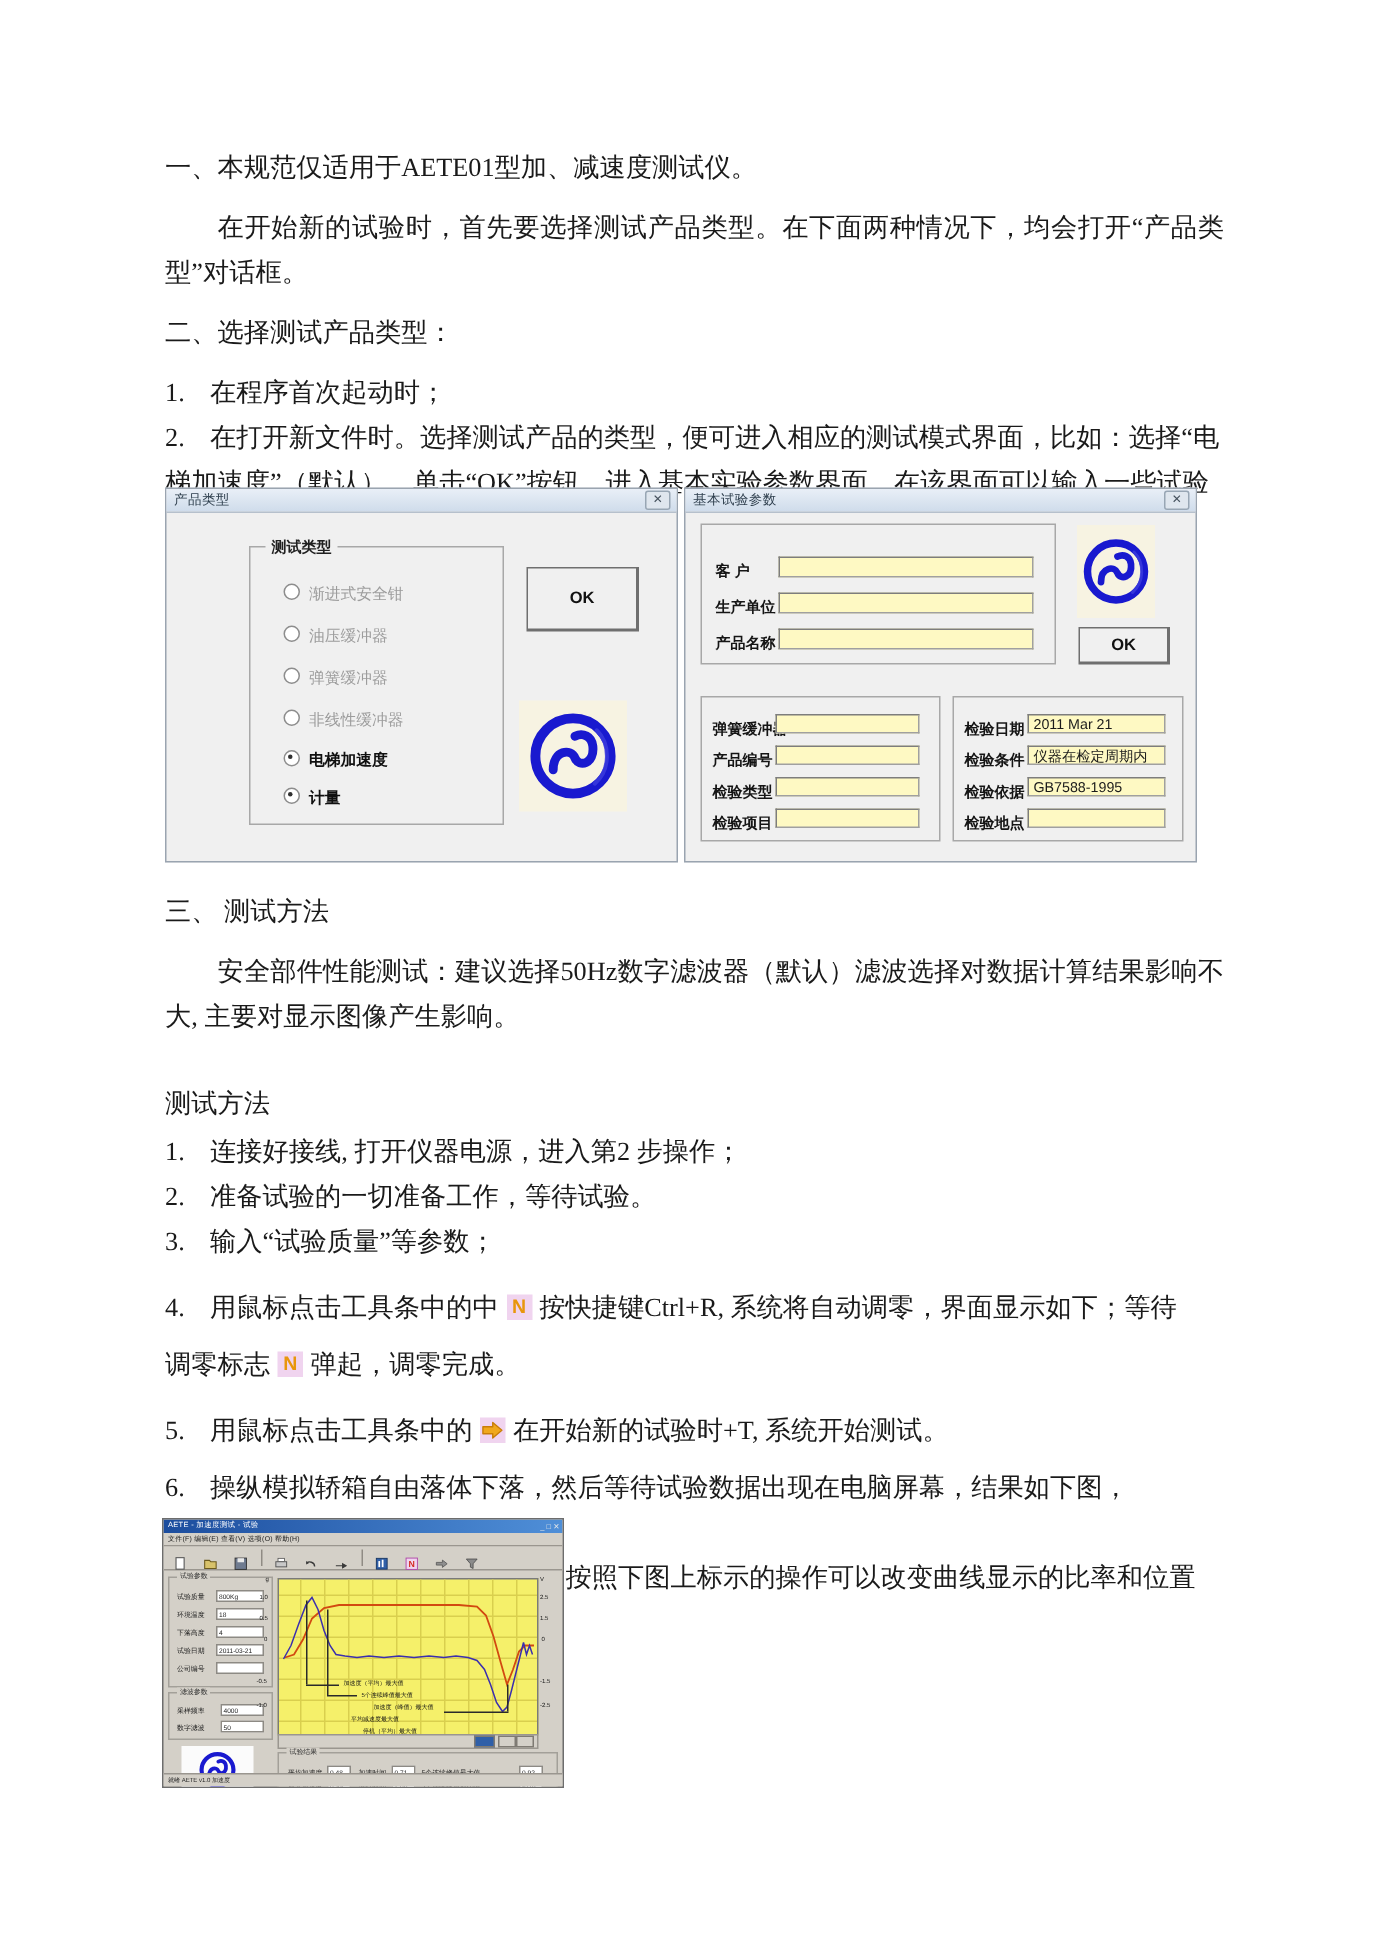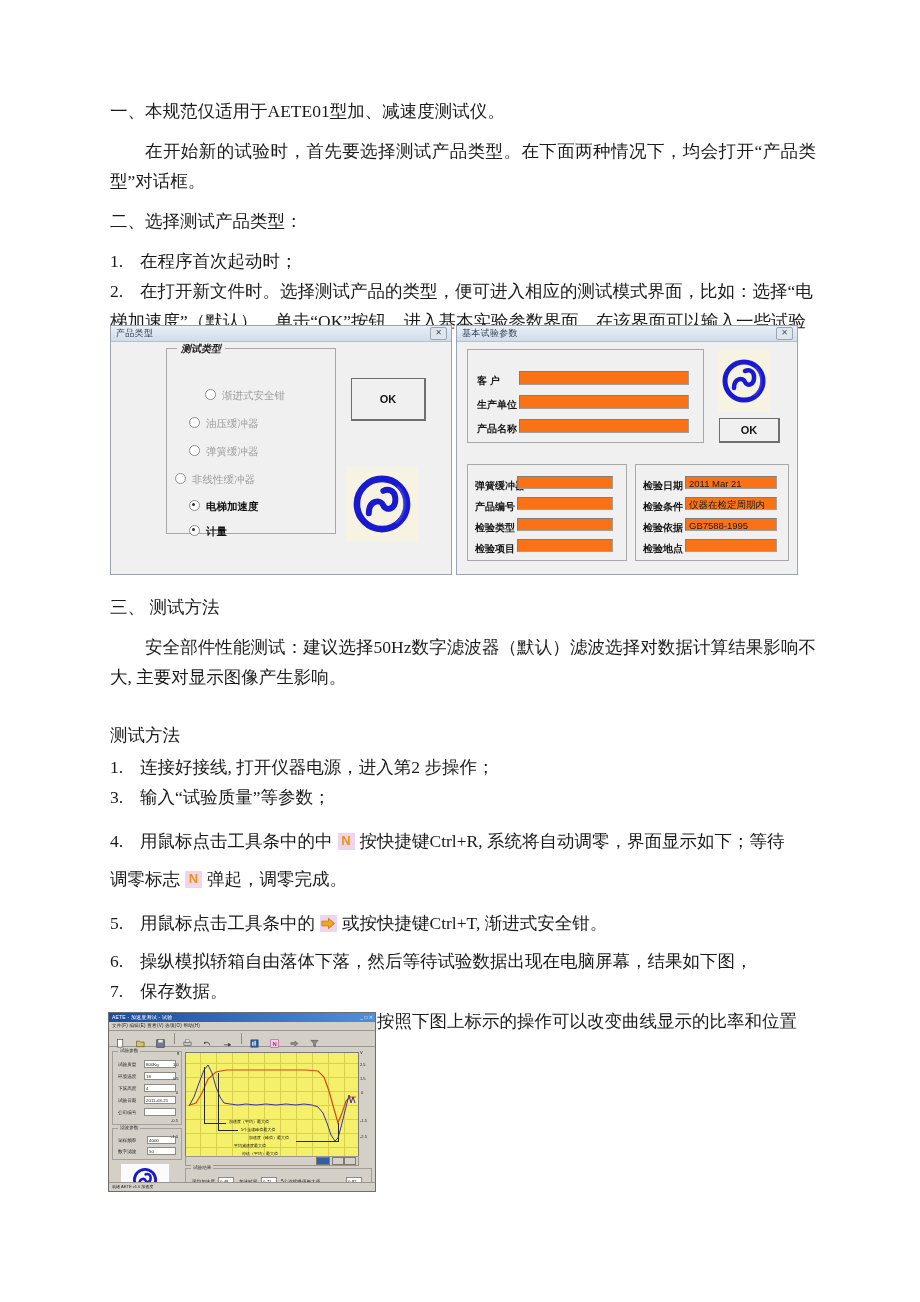--- a/index.html
+++ b/index.html
@@ -59,21 +59,21 @@
 
   
   .btn{position:absolute;background:#f0f0f0;border:1px solid #6f6f6f;
        border-right-width:2px;border-bottom-width:2px;
        font-size:11px;font-weight:bold;color:#111;
        display:flex;align-items:center;justify-content:center;}
 
   
   .flbl{position:absolute;font-size:10px;font-weight:bold;color:#151515;
         white-space:nowrap;}
-  .fld{position:absolute;background:#f97316;border:1px solid #a0a0a0;
+  .fld{position:absolute;background:#fef9c3;border:1px solid #a0a0a0;
        border-top-color:#7d7d7d;border-left-color:#7d7d7d;
        font-size:9.5px;color:#1b1b1b;line-height:13px;padding-left:3px;
        box-sizing:border-box;white-space:nowrap;overflow:hidden;}
 
   
   .logo{position:absolute;background:#f7f3e2;display:flex;
         align-items:center;justify-content:center;}
   .logo svg{display:block;}
 
   
@@ -134,34 +134,34 @@
 
   <div class="dlg" style="left:110px;top:325px;width:340px;height:248px;">
 
     <div class="dlg-title">
       <span class="t">产品类型</span>
       <span class="dlg-close">✕</span>
     </div>
 
     <div class="dlg-body">
 
-      <div class="grp" style="left:55px;top:6px;width:168px;height:184px;font-style:italic;">
+      <div class="grp" style="left:55px;top:22px;width:168px;height:184px;">
         <span class="grp-lbl">测试类型</span>
       </div>
 
-      <div class="radio" style="left:94px;top:47px;">
+      <div class="radio" style="left:78px;top:47px;">
         <span class="dot"></span><span>渐进式安全钳</span>
       </div>
       <div class="radio" style="left:78px;top:75px;">
         <span class="dot"></span><span>油压缓冲器</span>
       </div>
       <div class="radio" style="left:78px;top:103px;">
         <span class="dot"></span><span>弹簧缓冲器</span>
       </div>
-      <div class="radio" style="left:64px;top:131px;">
+      <div class="radio" style="left:78px;top:131px;">
         <span class="dot"></span><span>非线性缓冲器</span>
       </div>
       <div class="radio on" style="left:78px;top:158px;">
         <span class="dot"></span><span>电梯加速度</span>
       </div>
       <div class="radio on" style="left:78px;top:183px;font-weight:bold;color:#101010;">
         <span class="dot" style="background:#fff;"></span><span>计量</span>
       </div>
 
       <div class="btn" style="left:240px;top:36px;width:72px;height:40px;">OK</div>
@@ -241,41 +241,44 @@
     <p class="para">三、 测试方法</p>
 
     <p class="para indent">安全部件性能测试：建议选择50Hz数字滤波器（默认）滤波选择对数据计算结果影响不大, 主要对显示图像产生影响。</p>
 
     <p class="para tight">测试方法</p>
 
     <div class="list-line">
       <span class="num-w">1.</span><span>连接好接线, 打开仪器电源，进入第2 步操作；</span>
     </div>
     <div class="list-line">
+      <span class="num-w">2.</span><span>准备试验的一切准备工作，等待试验。</span>
+    </div>
+    <div class="list-line">
       <span class="num-w">3.</span><span>输入“试验质量”等参数；</span>
     </div>
 
     <div class="spacer14"></div>
 
     <div class="list-line">
       <span class="num-w">4.</span><span>用鼠标点击工具条中的中</span><span class="ico ico-n"></span><span>按快捷键Ctrl+R, 系统将自动调零，界面显示如下；等待</span>
     </div>
 
     <div class="spacer8"></div>
 
     <div class="list-line">
       <span>调零标志</span><span class="ico ico-n"></span><span>弹起，调零完成。</span>
     </div>
 
     <div class="spacer14"></div>
 
     <div class="list-line">
       <span class="num-w">5.</span><span>用鼠标点击工具条中的</span><span class="ico ico-arrow"><svg width="15" height="15" viewBox="0 0 16 16" aria-hidden="true">
             <path d="M1 5.5 H8 V2.5 L14.5 8 L8 13.5 V10.5 H1 Z" fill="#f0a81c" stroke="#c97d08" stroke-width="1" stroke-linejoin="round"></path>
-          </svg></span><span>或按快捷键Ctrl+T, 渐进式安全钳。</span>
+          </svg></span><span>在开始新的试验时+T, 系统开始测试。</span>
     </div>
 
     <div class="spacer8"></div>
 
     <div class="list-line">
       <span class="num-w">6.</span><span>操纵模拟轿箱自由落体下落，然后等待试验数据出现在电脑屏幕，结果如下图，</span>
     </div>
     <div class="list-line">
       <span class="num-w">7.</span><span>保存数据。</span>
     </div>

